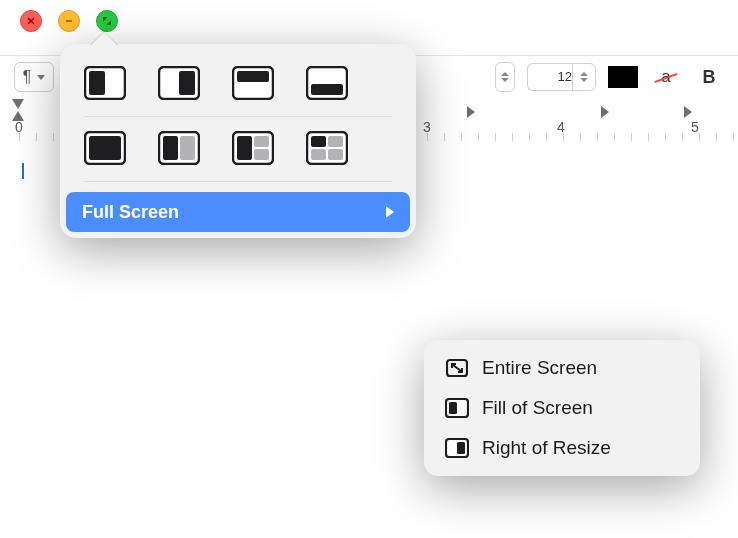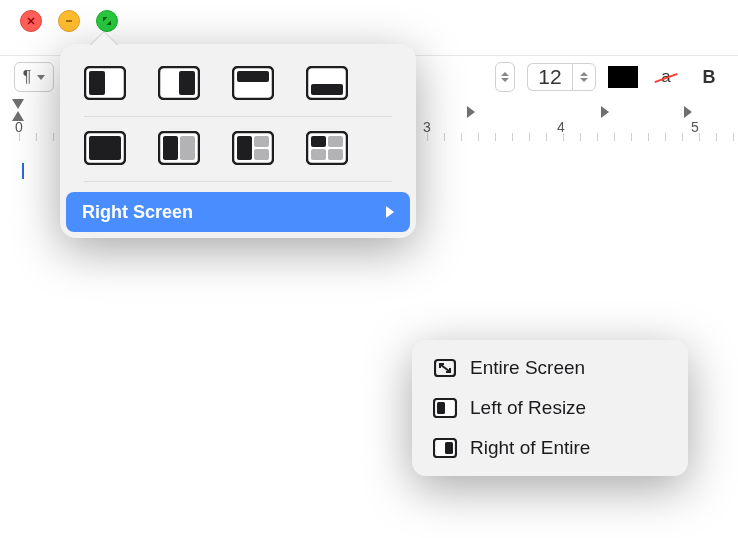--- a/index.html
+++ b/index.html
@@ -16,21 +16,21 @@
   
   .toolbar{position:absolute;top:55px;left:0;right:0;height:42px;border-top:1px solid #e7e7e7;border-bottom:1px solid #e7e7e7;display:flex;align-items:center;padding:0 14px;gap:12px;color:#333;}
   .toolbar .tool{height:28px;border:1px solid #d0d0d0;border-radius:6px;background:#fff;display:flex;align-items:center;justify-content:center;}
   .pilcrow{width:38px;}
   .disclosure{width:18px;display:flex;flex-direction:column;align-items:center;justify-content:center;gap:2px;}
   .disclosure .caret{width:0;height:0;border-left:4px solid transparent;border-right:4px solid transparent;}
   .disclosure .up{border-bottom:4px solid #888;}
   .disclosure .down{border-top:4px solid #888;}
   .flex-spacer{flex:1;}
   .font-size{display:flex;align-items:center;}
-  .font-size .fval{width:44px;text-align:center;font-size:21px;border:1px solid #d0d0d0;border-right:none;border-radius:6px 0 0 6px;height:26px;line-height:26px;}
+  .font-size .fval{width:44px;text-align:right;font-size:13px;border:1px solid #d0d0d0;border-right:none;border-radius:6px 0 0 6px;height:26px;line-height:26px;}
   .font-size .dd{width:22px;border:1px solid #d0d0d0;border-radius:0 6px 6px 0;height:26px;display:flex;align-items:center;justify-content:center;}
   .swatch{width:30px;height:22px;background:#000;}
   .strike{width:32px;height:28px;position:relative;display:flex;align-items:center;justify-content:center;font-size:17px;color:#333;}
   .strike::after{content:"";position:absolute;left:4px;right:4px;top:50%;height:2px;background:#ff3b30;transform:rotate(-20deg);}
   .bold{width:30px;height:28px;font-weight:700;font-size:18px;display:flex;align-items:center;justify-content:center;border-radius:6px;}
 
   
   .ruler{position:absolute;top:97px;left:0;right:0;height:44px;border-bottom:1px solid #d9d9d9;background:#fff;}
   .ruler .marker{position:absolute;top:4px;width:0;height:0;border-left:6px solid transparent;border-right:6px solid transparent;border-top:10px solid #6f6f6f;}
   .ruler .num{position:absolute;top:22px;font-size:14px;color:#555;}
@@ -48,21 +48,21 @@
   .popover h4{margin:4px 18px 10px;font-size:17px;font-weight:600;color:#8e8e91;}
   .iconrow{display:flex;justify-content:flex-start;gap:32px;padding:4px 18px 14px;}
   .wt{width:42px;height:34px;}
   .wt svg{width:42px;height:34px;}
   .divider{height:1px;background:#dcdcdf;margin:2px 18px 10px;}
   .menuitem{display:flex;align-items:center;justify-content:space-between;height:40px;border-radius:8px;padding:0 16px;font-size:18px;font-weight:600;}
   .menuitem.sel{background:#4a8dff;color:#fff;}
   .menuitem .arrow{width:0;height:0;border-top:6px solid transparent;border-bottom:6px solid transparent;border-left:8px solid currentColor;}
 
   
-  .submenu{position:absolute;top:340px;left:412px;width:264px;background:#f2f2f3;border-radius:14px;box-shadow:0 12px 48px rgba(0,0,0,0.35);padding:8px 6px;}
+  .submenu{position:absolute;top:340px;left:424px;width:264px;background:#f2f2f3;border-radius:14px;box-shadow:0 12px 48px rgba(0,0,0,0.35);padding:8px 6px;}
   .subrow{display:flex;align-items:center;gap:12px;height:40px;padding:0 14px;border-radius:8px;font-size:19px;color:#1b1b1e;}
   .subrow .ic{width:26px;height:22px;display:flex;align-items:center;justify-content:center;}
 
 </style>
 </head>
 <body>
 <div class="stage">
 
   <div class="traffic">
     <div class="tl red">
@@ -211,21 +211,21 @@
       <div class="wt"><svg viewBox="0 0 42 34">
             <rect x="1" y="1" width="40" height="32" rx="5" fill="#fff" stroke="#1e1e20" stroke-width="2.5"></rect>
             <rect x="5" y="5" width="15" height="11" rx="2" fill="#1e1e20"></rect>
             <rect x="22" y="5" width="15" height="11" rx="2" fill="#b3b3b6"></rect>
             <rect x="5" y="18" width="15" height="11" rx="2" fill="#b3b3b6"></rect>
             <rect x="22" y="18" width="15" height="11" rx="2" fill="#b3b3b6"></rect>
           </svg></div>
     </div>
     <div class="divider"></div>
     <div class="menuitem sel">
-      <span>Right Screen</span>
+      <span>Full Screen</span>
       <span class="arrow"></span>
     </div>
   </div>
 
   <div class="submenu">
     <div class="subrow">
       <span class="ic">
           <svg width="22" height="22" viewBox="0 0 22 22">
             <rect x="1" y="3" width="20" height="16" rx="3" fill="none" stroke="#1e1e20" stroke-width="2.2"></rect>
             <line x1="7" y1="8" x2="15" y2="14" stroke="#1e1e20" stroke-width="2"></line>
@@ -235,26 +235,26 @@
         </span>
       <span>Entire Screen</span>
     </div>
     <div class="subrow">
       <span class="ic">
           <svg width="24" height="20" viewBox="0 0 24 20">
             <rect x="1" y="1" width="22" height="18" rx="3" fill="#fff" stroke="#1e1e20" stroke-width="2.2"></rect>
             <rect x="4" y="4" width="8" height="12" rx="1.5" fill="#1e1e20"></rect>
           </svg>
         </span>
-      <span>Left of Resize</span>
+      <span>Fill of Screen</span>
     </div>
     <div class="subrow">
       <span class="ic">
           <svg width="24" height="20" viewBox="0 0 24 20">
             <rect x="1" y="1" width="22" height="18" rx="3" fill="#fff" stroke="#1e1e20" stroke-width="2.2"></rect>
             <rect x="12" y="4" width="8" height="12" rx="1.5" fill="#1e1e20"></rect>
           </svg>
         </span>
-      <span>Right of Entire</span>
+      <span>Right of Resize</span>
     </div>
   </div>
 
 </div>
 
 </body></html>

